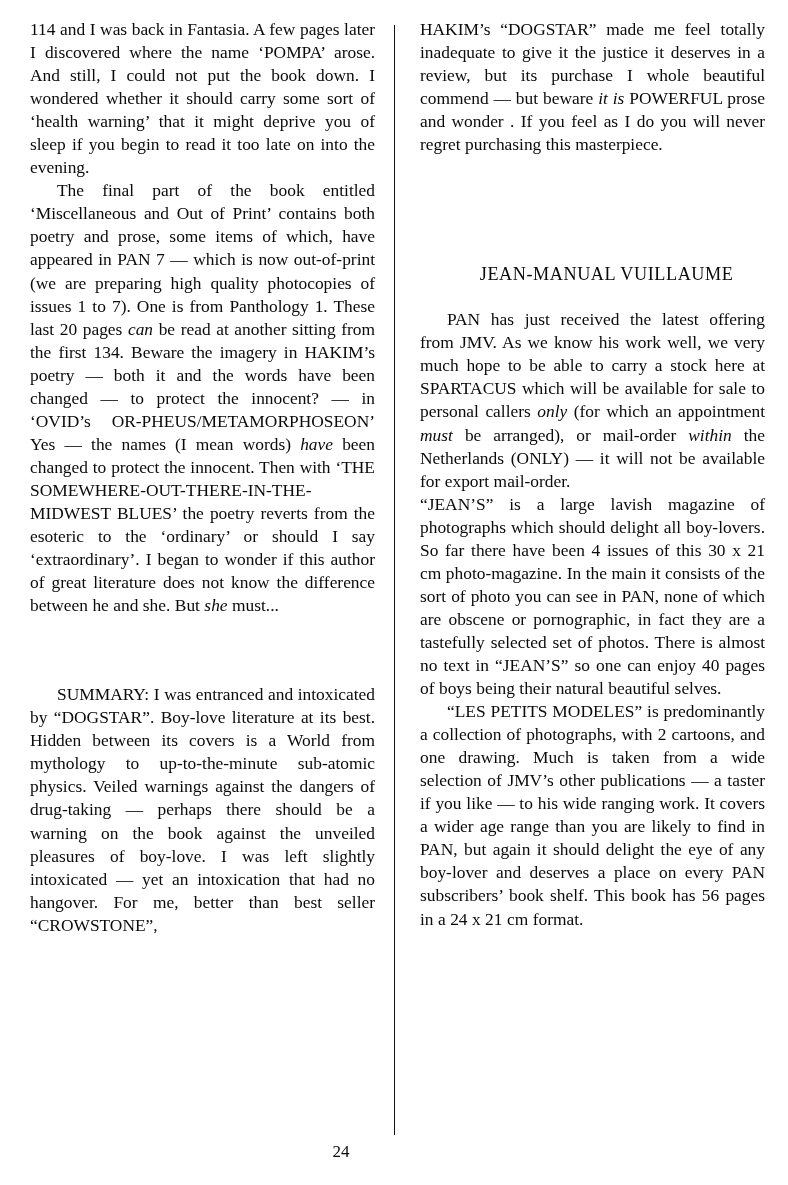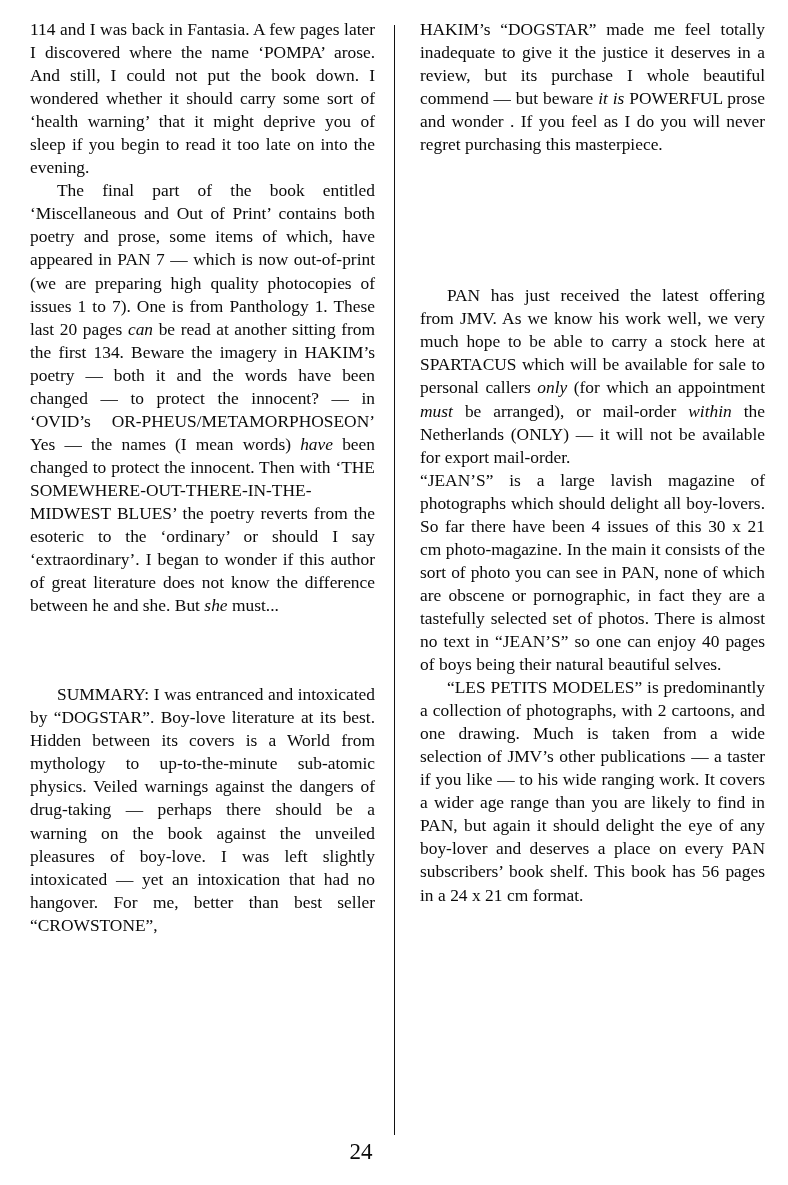--- a/index.html
+++ b/index.html
@@ -14,21 +14,20 @@
     font-family: "Liberation Serif", "DejaVu Serif", serif;
     color: #0a0a0a;
     overflow: hidden;
   }
 
   .page {
     position: absolute;
     inset: 0;
     width: 682px;
     height: 1185px;
-    padding-left: 40px;
   }
 
   
   .col-rule {
     position: absolute;
     left: 394px;
     top: 25px;
     width: 1px;
     height: 1110px;
     background: #111;
@@ -72,21 +71,21 @@
 
   em { font-style: italic; }
 
   
   .folio {
     position: absolute;
     left: 0;
     right: 0;
     top: 1142px;
     text-align: center;
-    font-size: 23px;
+    font-size: 17px;
     line-height: 20px;
   }
 </style>
 </head>
 <body>
 
 <div class="page">
 
   <div class="col-rule"></div>
 
@@ -94,20 +93,21 @@
     <p class="noindent"><span>114 and I was back in Fantasia. A few pages later I discovered where the name ‘POMPA’ arose. And still, I could not put the book down. I wondered whether it should carry some sort of ‘health warning’ that it might deprive you of sleep if you begin to read it too late on into the evening.</span></p>
     <p><span>The final part of the book entitled ‘Miscellaneous and Out of Print’ contains both poetry and prose, some items of which, have appeared in PAN 7 — which is now out-of-print (we are preparing high quality photocopies of issues 1 to 7). One is from Panthology 1. These last 20 pages </span><em>can</em><span> be read at another sitting from the first 134. Beware the imagery in HAKIM’s poetry — both it and the words have been changed — to protect the innocent? — in ‘OVID’s OR-PHEUS/METAMORPHOSEON’ Yes — the names (I mean words) </span><em>have</em><span> been changed to protect the innocent. Then with ‘THE SOMEWHERE-OUT-THERE-IN-THE-MIDWEST BLUES’ the poetry reverts from the esoteric to the ‘ordinary’ or should I say ‘extraordinary’. I began to wonder if this author of great literature does not know the difference between he and she. But </span><em>she</em><span> must...</span></p>
     <div class="gap-lg"></div>
     <p><span>SUMMARY: I was entranced and intoxicated by “DOGSTAR”. Boy-love literature at its best. Hidden between its covers is a World from mythology to up-to-the-minute sub-atomic physics. Veiled warnings against the dangers of drug-taking — perhaps there should be a warning on the book against the unveiled pleasures of boy-love. I was left slightly intoxicated — yet an intoxication that had no hangover. For me, better than best seller “CROWSTONE”,</span></p>
   </div>
 
   <div class="col col-right">
     <p class="noindent"><span>HAKIM’s “DOGSTAR” made me feel totally inadequate to give it the justice it deserves in a review, but its purchase I whole beautiful commend — but beware </span><em>it is</em><span> POWERFUL prose and wonder . If you feel as I do you will never regret purchasing this masterpiece.</span></p>
     <div class="gap-md"></div>
     <div class="gap-lg"></div>
+    <p class="heading">JEAN-MANUAL VUILLAUME</p>
     <div class="gap-sm"></div>
     <p><span>PAN has just received the latest offering from JMV. As we know his work well, we very much hope to be able to carry a stock here at SPARTACUS which will be available for sale to personal callers </span><em>only</em><span> (for which an appointment </span><em>must</em><span> be arranged), or mail-order </span><em>within</em><span> the Netherlands (ONLY) — it will not be available for export mail-order.</span></p>
     <p class="noindent"><span>“JEAN’S” is a large lavish magazine of photographs which should delight all boy-lovers. So far there have been 4 issues of this 30 x 21 cm photo-magazine. In the main it consists of the sort of photo you can see in PAN, none of which are obscene or pornographic, in fact they are a tastefully selected set of photos. There is almost no text in “JEAN’S” so one can enjoy 40 pages of boys being their natural beautiful selves.</span></p>
     <p><span>“LES PETITS MODELES” is predominantly a collection of photographs, with 2 cartoons, and one drawing. Much is taken from a wide selection of JMV’s other publications — a taster if you like — to his wide ranging work. It covers a wider age range than you are likely to find in PAN, but again it should delight the eye of any boy-lover and deserves a place on every PAN subscribers’ book shelf. This book has 56 pages in a 24 x 21 cm format.</span></p>
   </div>
 
   <div class="folio">24</div>
 
 </div>
 

